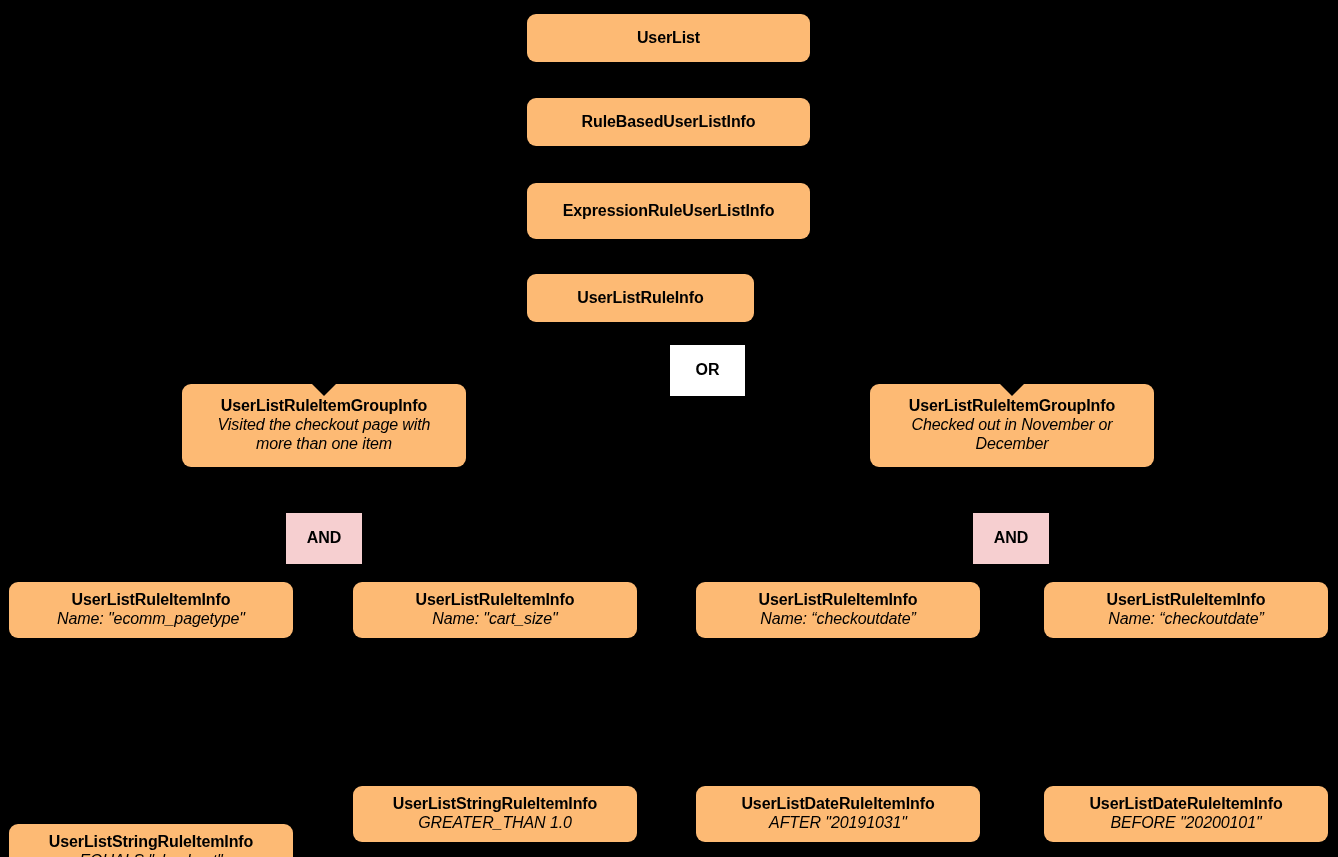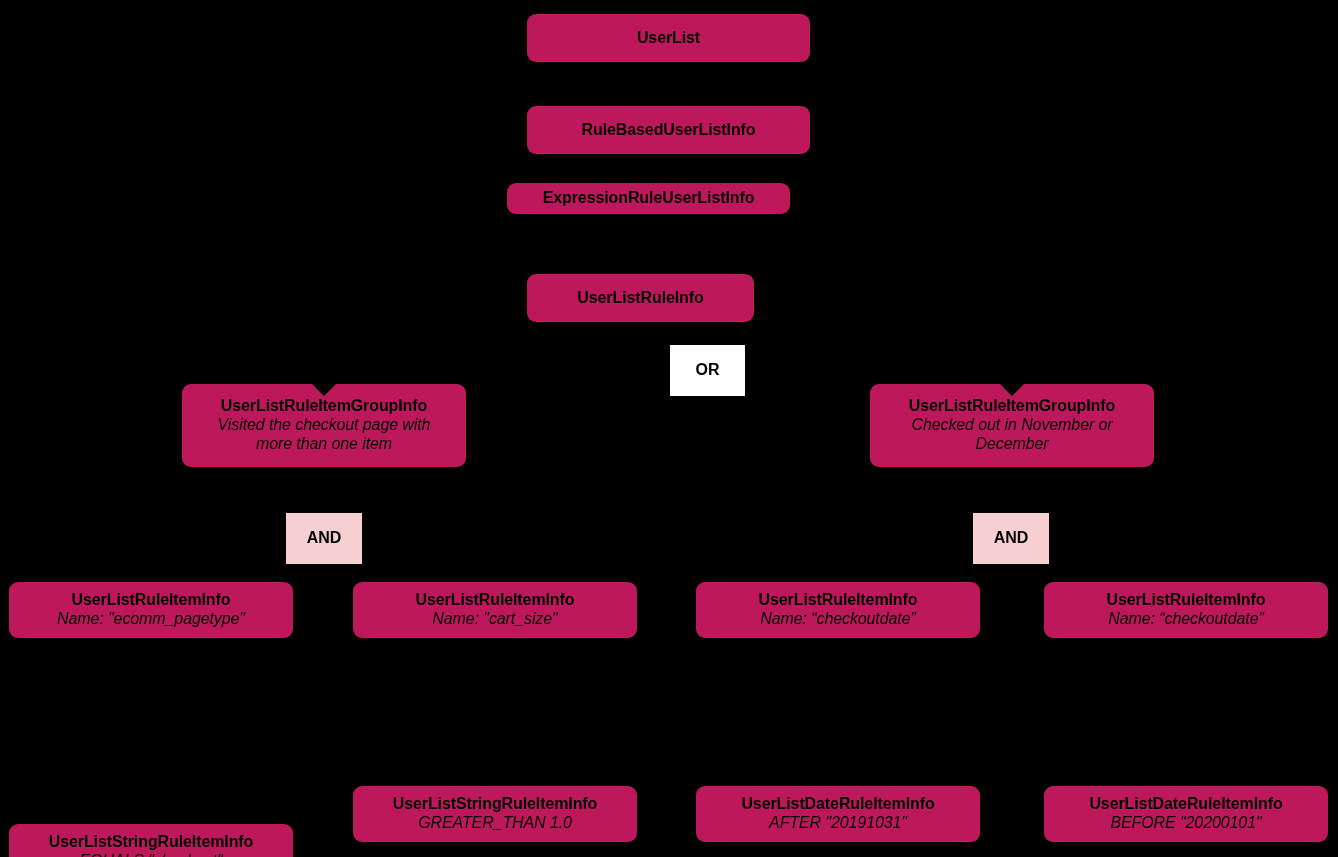--- a/index.html
+++ b/index.html
@@ -27,21 +27,21 @@
     box-sizing: border-box;
     display: flex;
     flex-direction: column;
     align-items: center;
     justify-content: center;
     text-align: center;
     color: #000000;
     line-height: 1.18;
   }
   .class-node {
-    background: #be185d;
+    background: #fdba74;
     border-radius: 9px;
   }
   .op-node {
     background: #ffffff;
     border-radius: 0;
     margin-left: 39px;
   }
   .op-and {
     background: #f6cfd0;
     border-radius: 0;
@@ -78,25 +78,25 @@
 </style>
 </head>
 <body>
 
 <div id="canvas">
 
   <div class="node class-node" style="left:527px; top:14px; width:283px; height:48px;">
     <span class="title">UserList</span>
   </div>
 
-  <div class="node class-node" style="left:527px; top:98px; width:283px; height:48px;margin-top:8px;">
+  <div class="node class-node" style="left:527px; top:98px; width:283px; height:48px;">
     <span class="title">RuleBasedUserListInfo</span>
   </div>
 
-  <div class="node class-node" style="left:507px; top:183px; width:283px; height:31px;align-items:center;">
+  <div class="node class-node" style="left:527px; top:183px; width:283px; height:56px;align-items:center;">
     <span class="title">ExpressionRuleUserListInfo</span>
   </div>
 
   <div class="node class-node" style="left:527px; top:274px; width:227px; height:48px;">
     <span class="title">UserListRuleInfo</span>
   </div>
 
   <div class="node op-node" style="left:631px; top:345px; width:75px; height:51px;">
     <span class="title">OR</span>
   </div>

